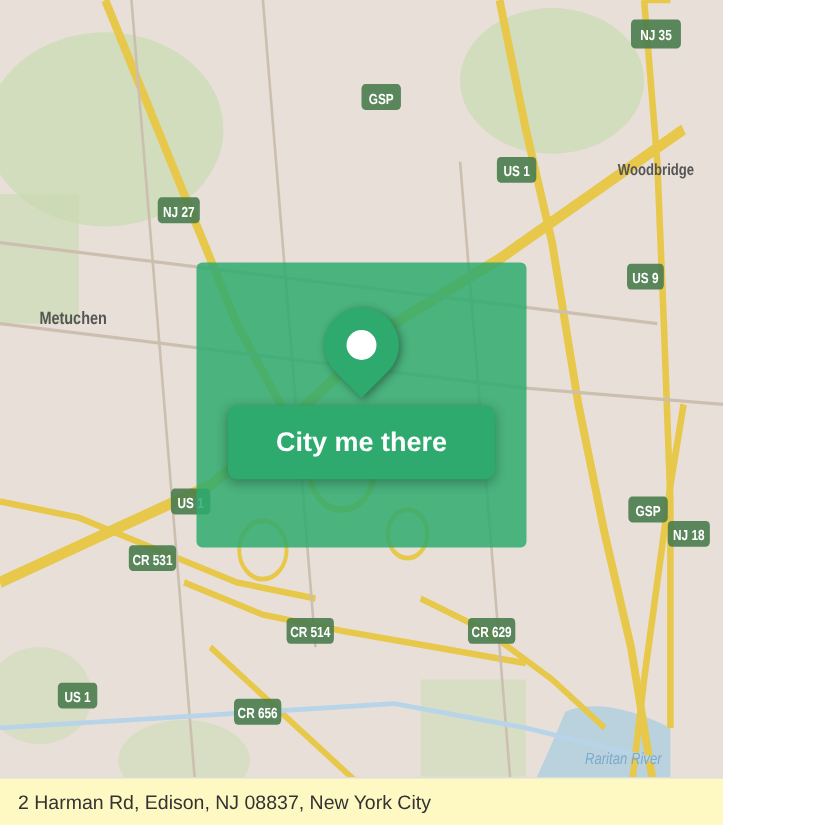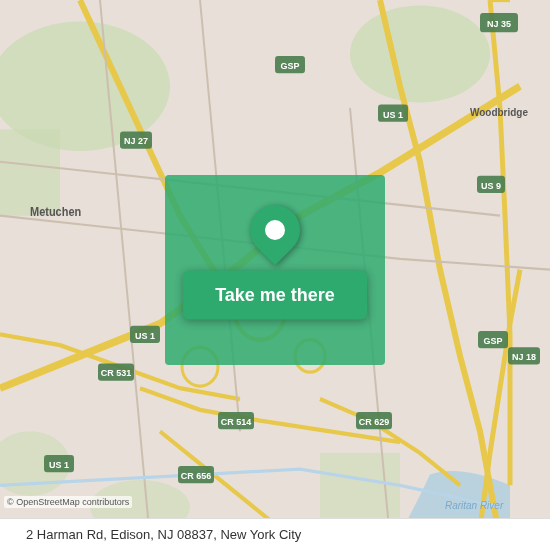--- a/index.html
+++ b/index.html
@@ -5,45 +5,45 @@
     * { margin: 0; padding: 0; box-sizing: border-box; }
     body {
       width: 550px;
       height: 550px;
       overflow: hidden;
       font-family: Arial, sans-serif;
       position: relative;
     }
 
     #map-container {
-      width: 550px;
+      width: 482px;
       height: 550px;
       position: relative;
       background-color: #e8e0d8;
       overflow: hidden;
     }
 
     
     #map-svg {
       position: absolute;
       top: 0; left: 0;
       width: 100%; height: 100%;
     }
 
     
     #bottom-bar {
       position: absolute;
       bottom: 0;
       left: 0;
       width: 100%;
-      background: #ffffff;
+      background: #fef9c3;
       display: flex;
       align-items: flex-end;
       justify-content: space-between;
-      padding: 8px 26px;
+      padding: 8px 12px;
       border-top: 1px solid #ddd;
       z-index: 10;
     }
 
     #address-text {
       font-size: 13px;
       color: #333;
       flex: 1;
     }
 
@@ -242,21 +242,20 @@
   </svg>
 
   <div id="green-overlay"></div>
 
   <div id="pin-marker">
     <div id="pin-circle">
       <div id="pin-inner"></div>
     </div>
   </div>
 
-  <button id="cta-button">Take me there</button>
-
-  <div id="attribution">© OpenStreetMap contributors</div>
+  <button id="cta-button">City me there</button>
+
 
   <div id="bottom-bar">
     <span id="address-text">2 Harman Rd, Edison, NJ 08837, New York City</span>
   </div>
 
 </div>
 
 </body></html>

